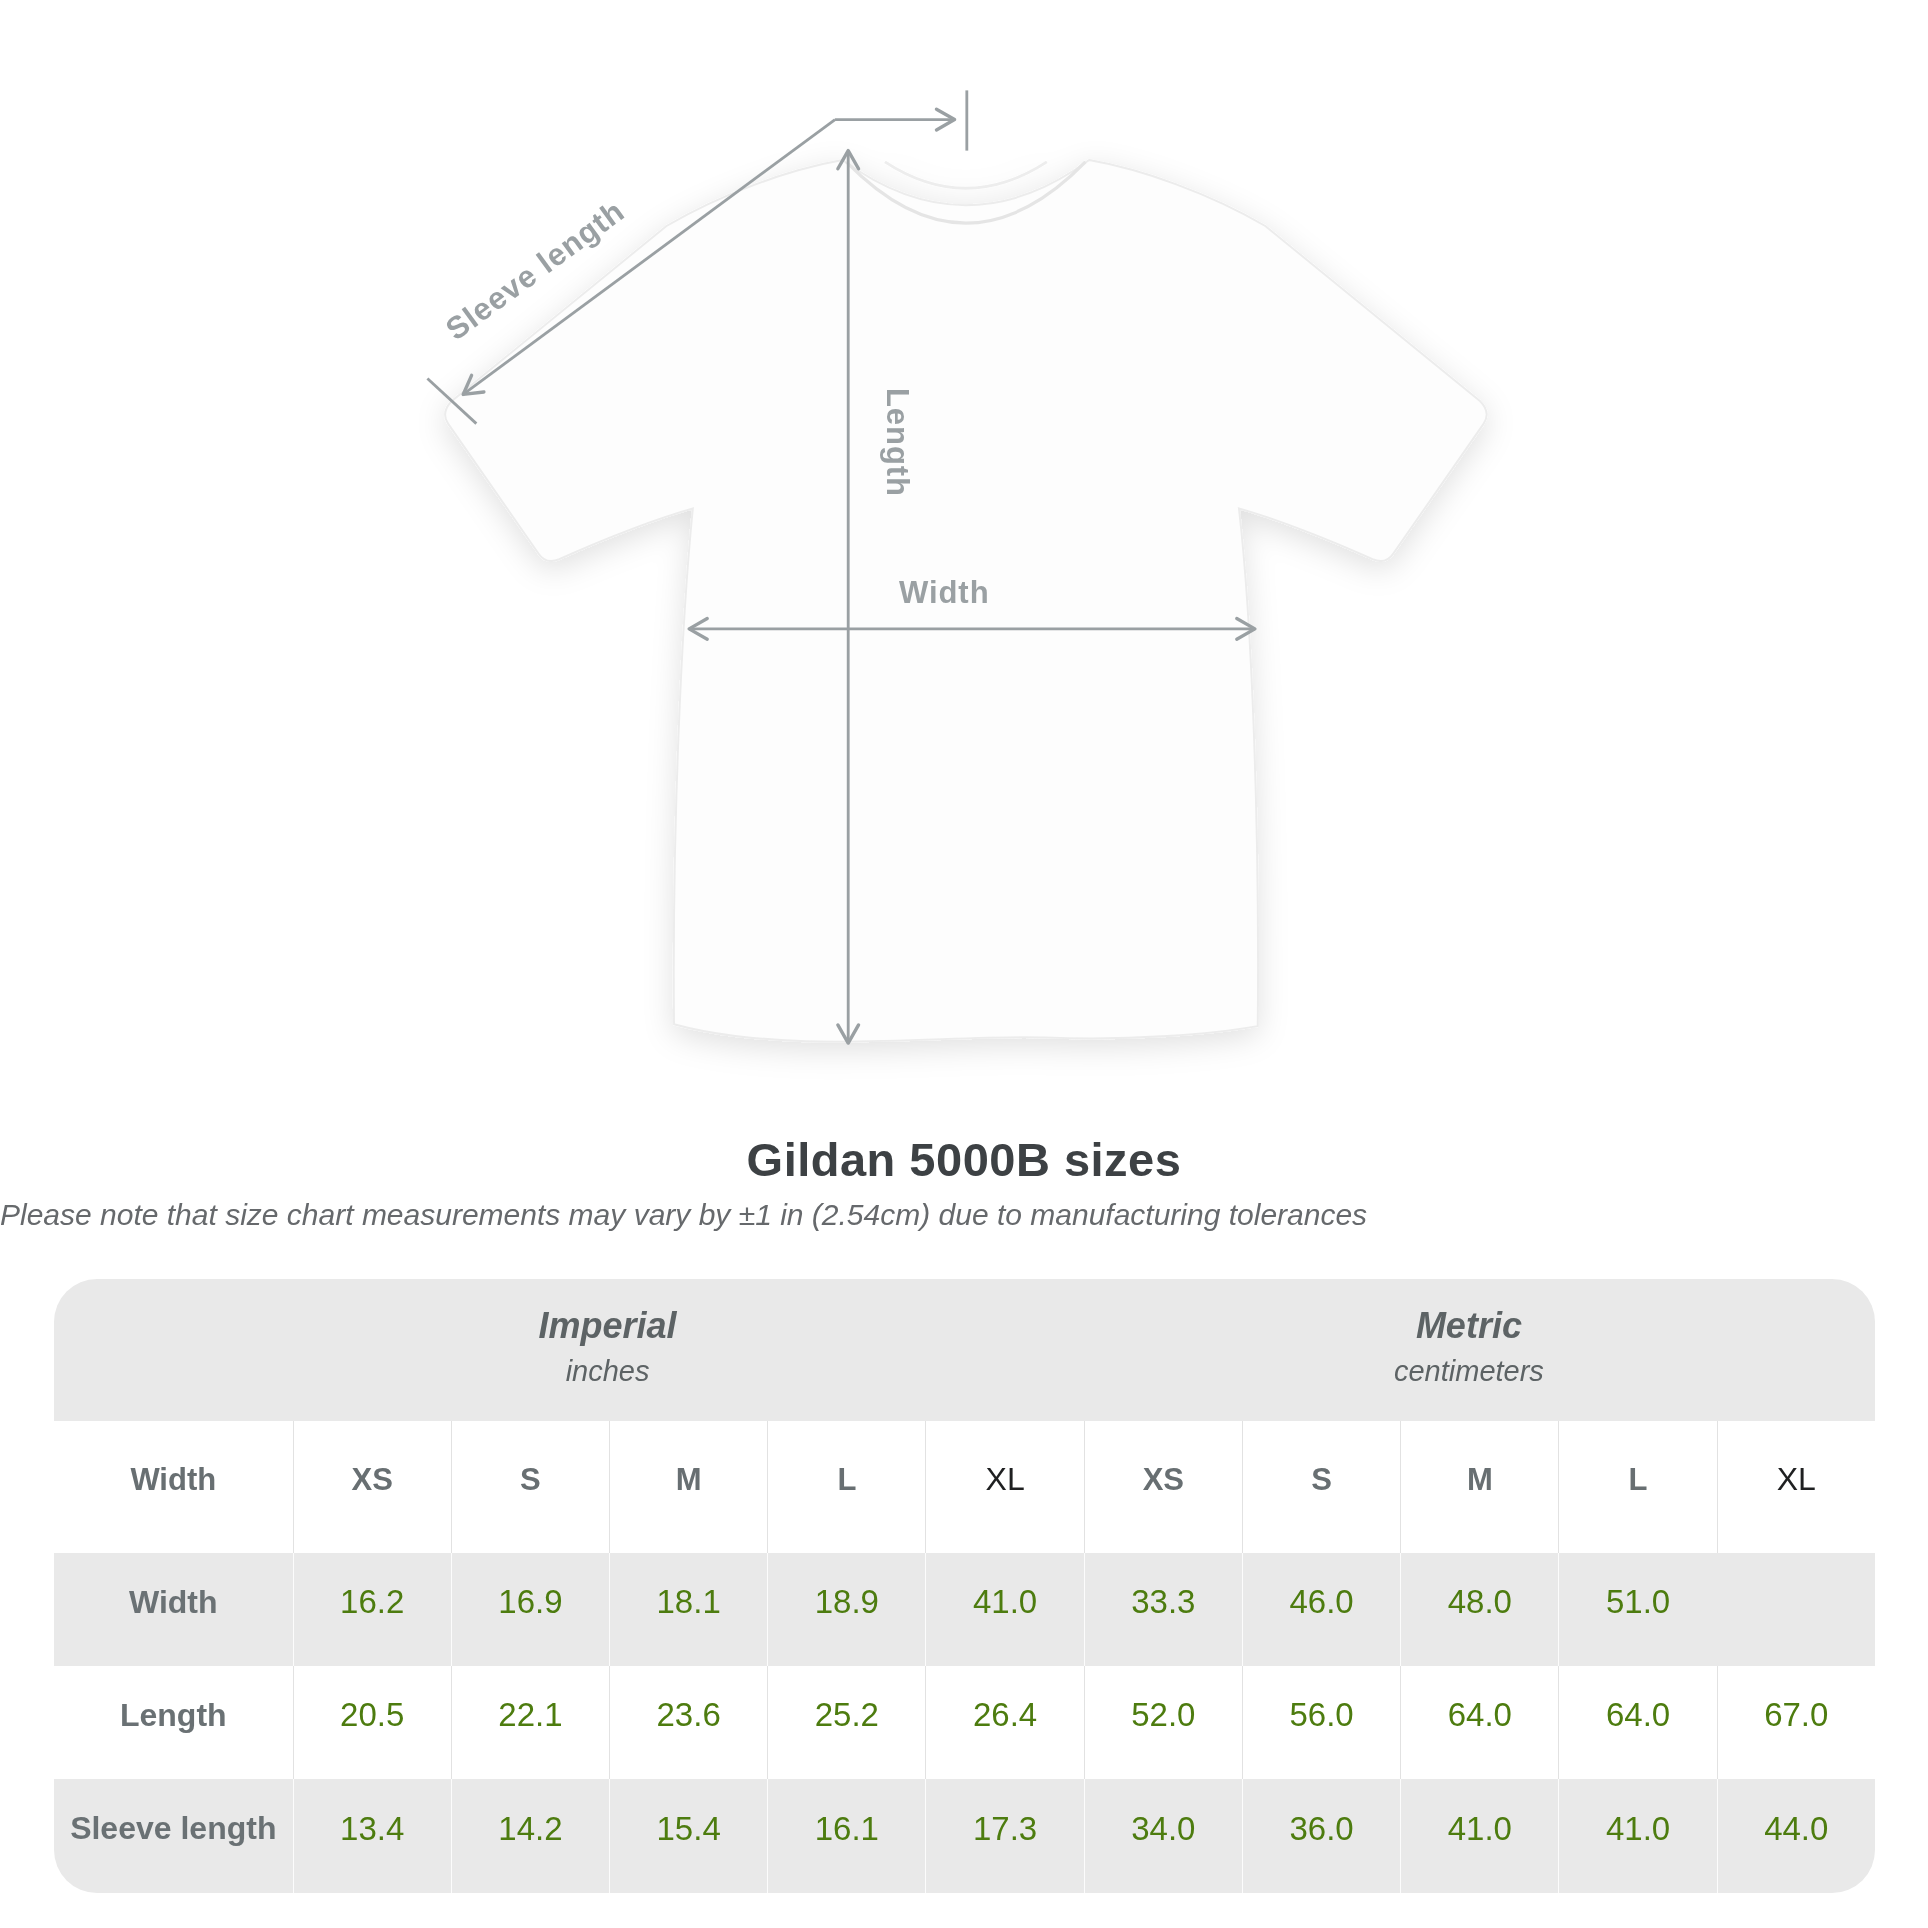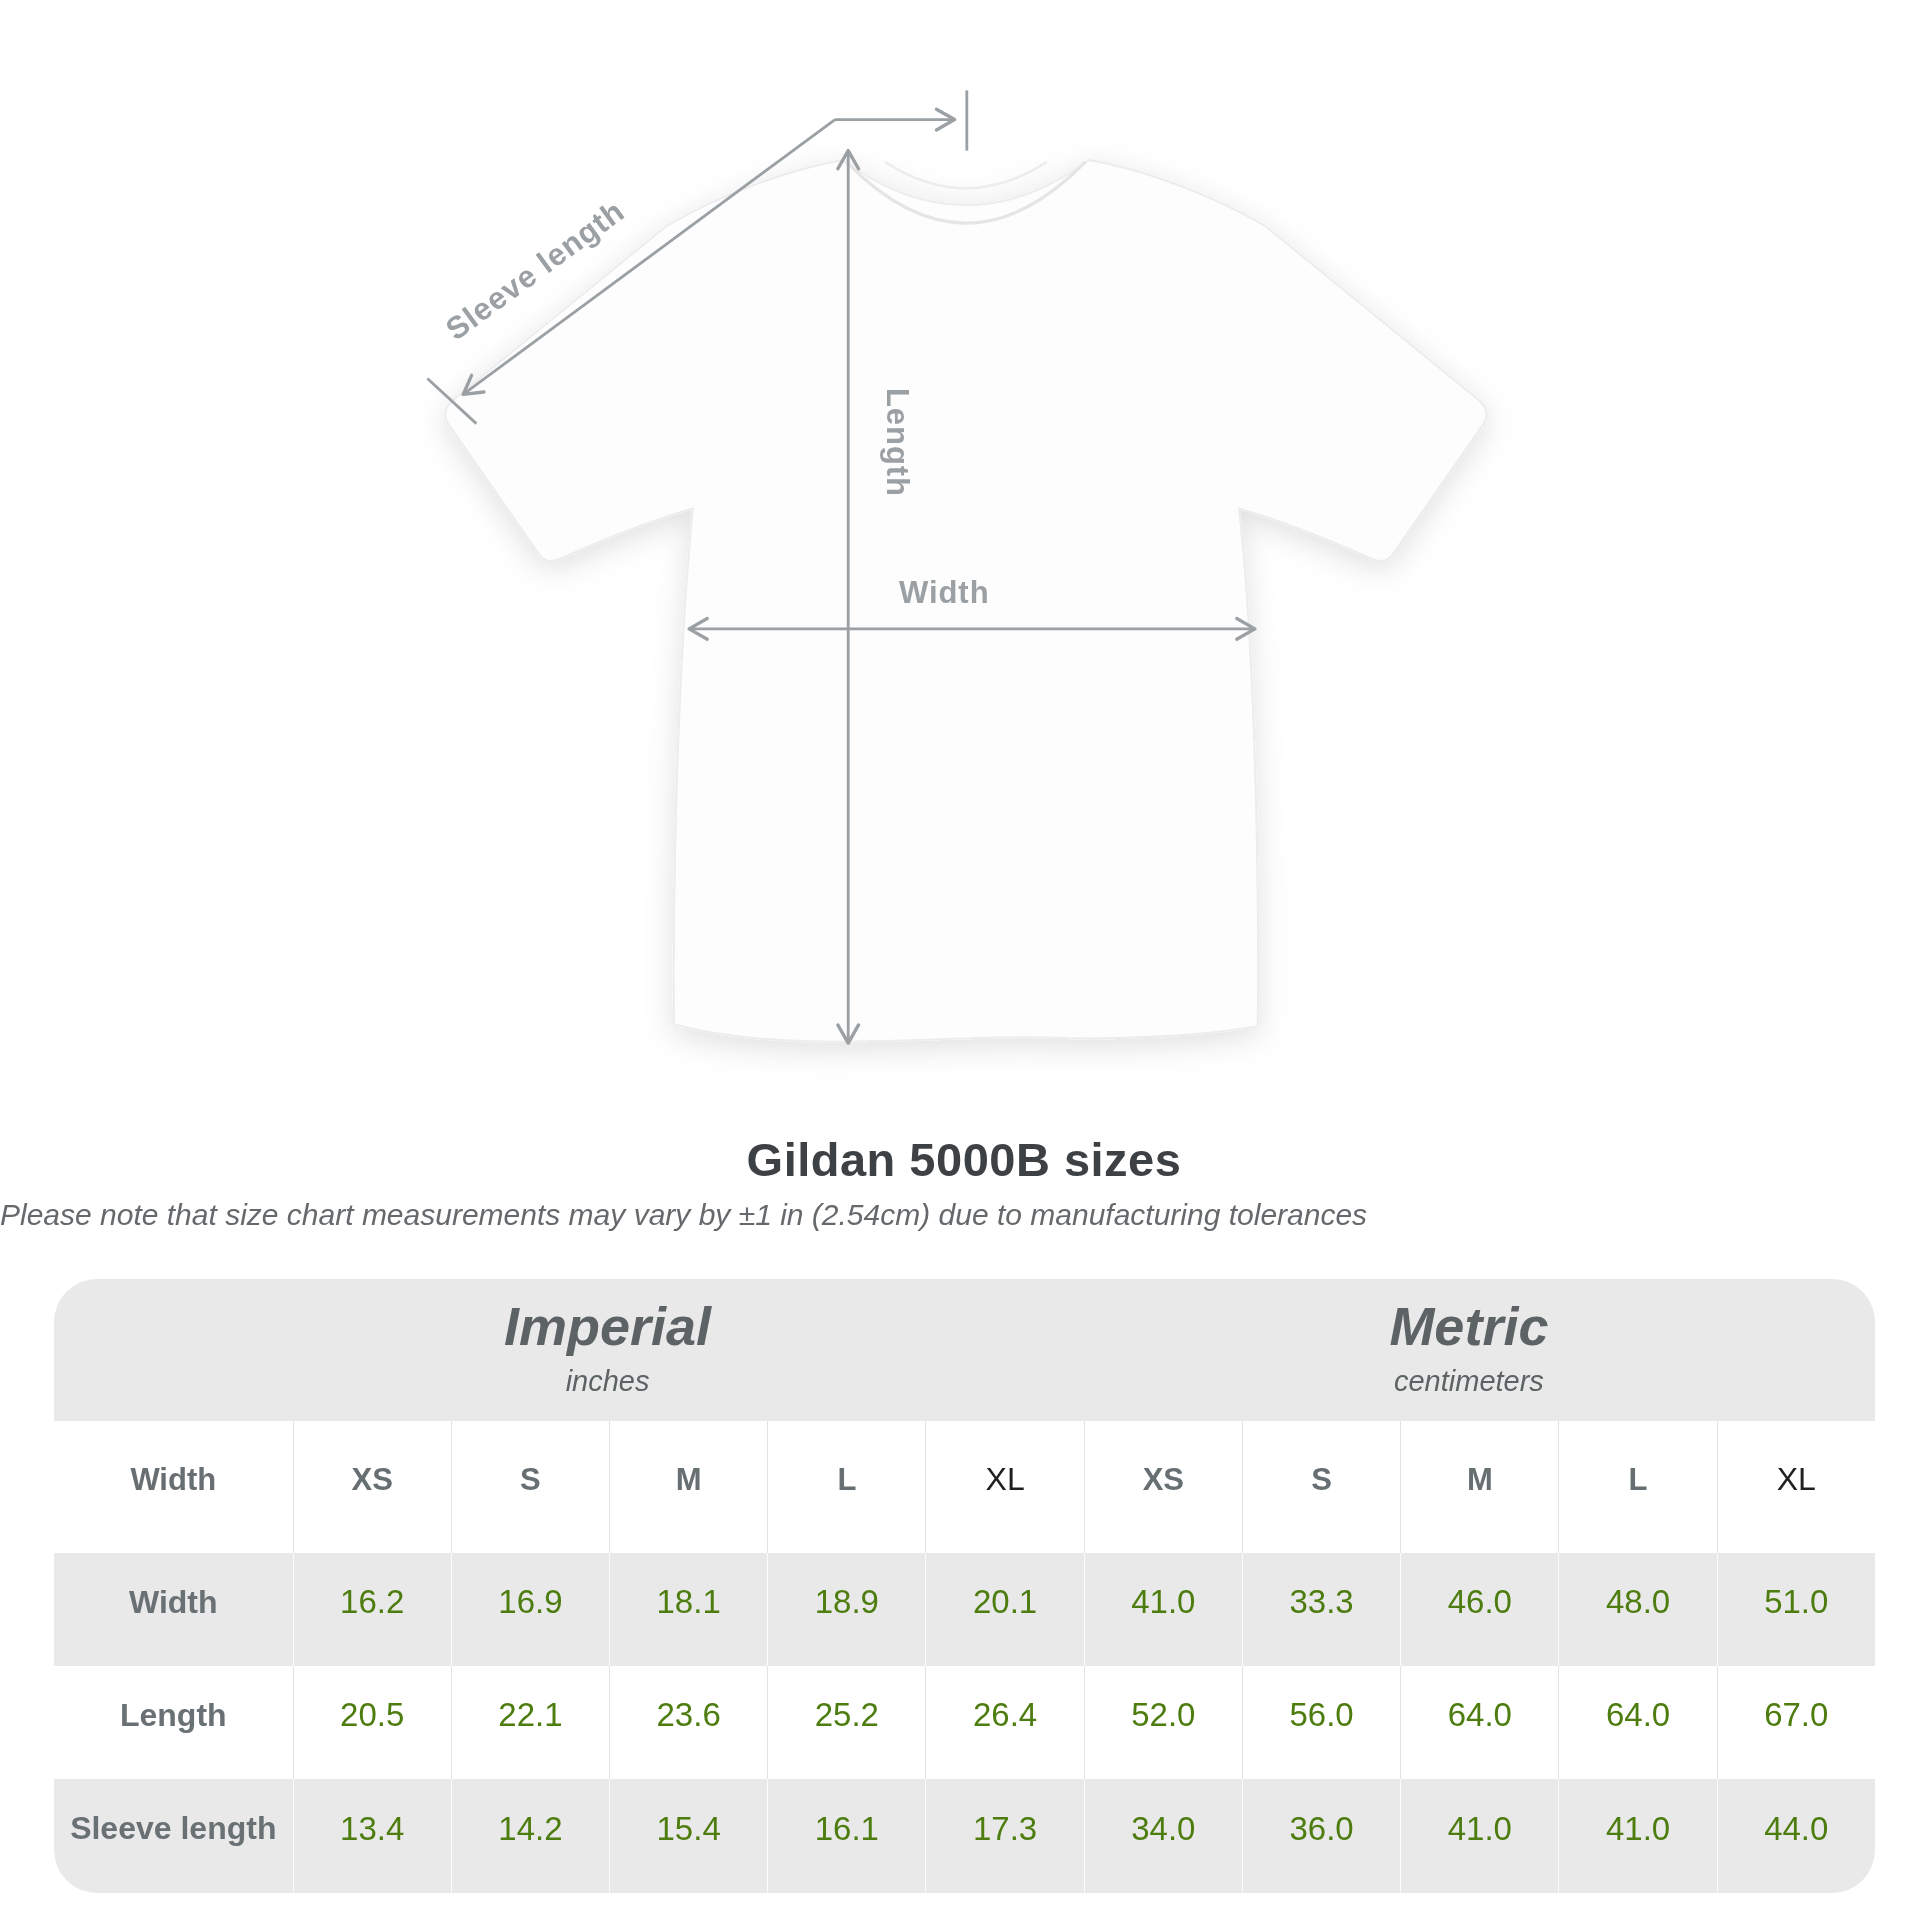--- a/index.html
+++ b/index.html
@@ -16,21 +16,21 @@
   .note{position:absolute;left:0;top:1198px;width:100%;margin:0;text-align:left;
         font-style:italic;font-size:30px;color:#66696c;}
 
   
   .size-table{position:absolute;left:54px;top:1279px;width:1821px;height:614px;
               border-radius:43px;overflow:hidden;background:#ffffff;}
   .band{position:relative;height:142px;background:#e9e9e9;}
   .unit-group{position:absolute;top:50%;transform:translate(-50%,-54%);text-align:center;color:#5d6365;}
   .unit-group.imperial{left:30.4%;}
   .unit-group.metric{left:77.7%;}
-  .g-label{font-size:54px;font-weight:bold;font-style:italic;}
+  .g-label{font-size:36px;font-weight:bold;font-style:italic;}
   .g-sub{font-size:29px;font-style:italic;margin-top:7.5px;}
 
   .row{display:flex;width:100%;}
   .row.head{height:132px;background:#ffffff;}
   .row.gray{height:113px;background:#e9e9e9;}
   .row.white{height:113px;background:#ffffff;}
   .row.last{height:114px;}
 
   .cell{box-sizing:border-box;width:8.69%;height:100%;display:flex;align-items:center;
         justify-content:center;padding-bottom:15px;font-size:33px;color:#4d7c0f;}
@@ -121,21 +121,20 @@
       <div class="cell">L</div>
       <div class="cell dark">XL</div>
     </div>
 
     <div class="row gray">
       <div class="cell rowlabel">Width</div>
       <div class="cell">16.2</div>
       <div class="cell">16.9</div>
       <div class="cell">18.1</div>
       <div class="cell">18.9</div>
-      <div class="cell">20.1</div>
       <div class="cell">41.0</div>
       <div class="cell">33.3</div>
       <div class="cell">46.0</div>
       <div class="cell">48.0</div>
       <div class="cell">51.0</div>
     </div>
 
     <div class="row white">
       <div class="cell rowlabel">Length</div>
       <div class="cell">20.5</div>

